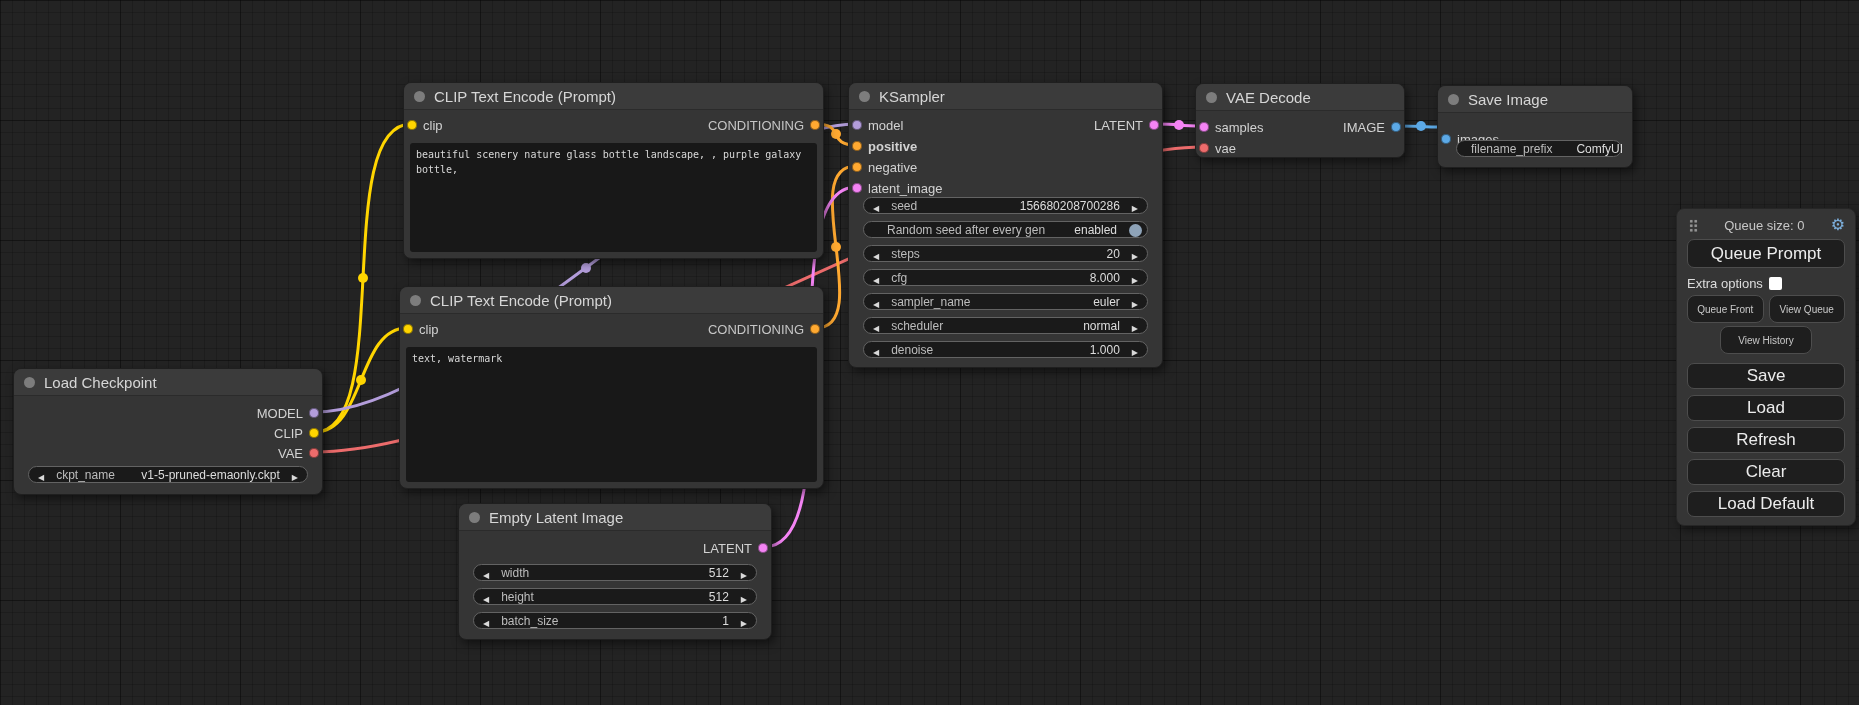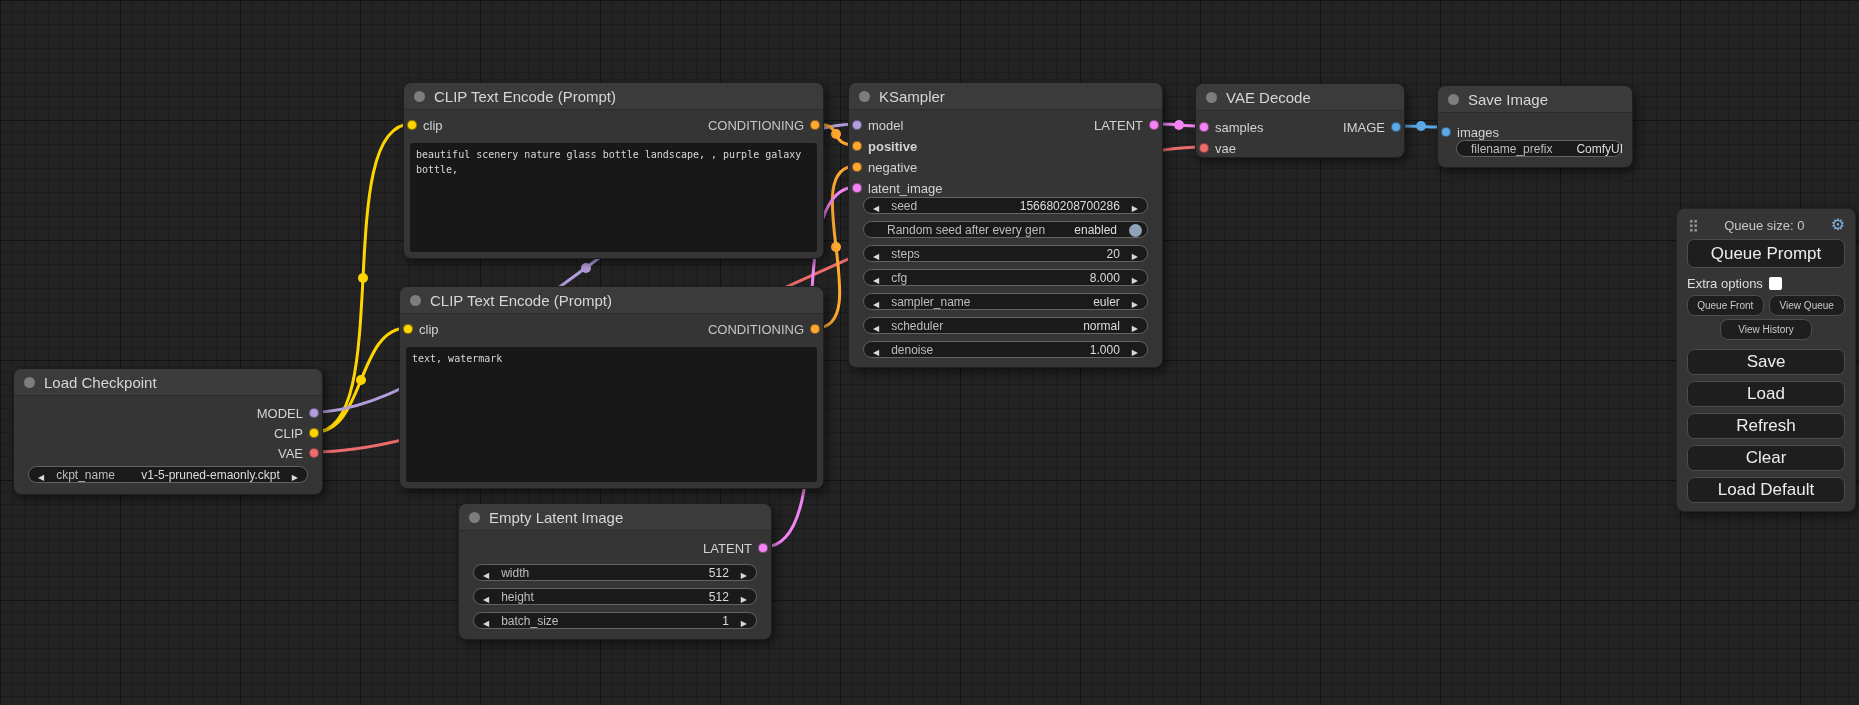--- a/index.html
+++ b/index.html
@@ -68,21 +68,21 @@
     font-family:"Liberation Sans", sans-serif;
     padding:0;height:29px;line-height:27px;box-sizing:border-box;cursor:pointer;
   }
   .qbtn.big{height:26px;line-height:24px;margin-top:6px;}
   .extra-row{display:flex;align-items:center;gap:6px;
     margin:7px 0 4px 0;font-size:13px;color:#dddddd;height:16px;}
   .checkbox{width:13px;height:13px;background:#ffffff;border-radius:2px;flex:0 0 auto;cursor:pointer;}
   .small-row{display:flex;gap:5px;justify-content:space-between;margin-bottom:3px;}
   .sbtn{
     background:#1e1e1e;border:1px solid #4d4d4d;border-radius:8px;color:#c9c9c9;
-    font-size:10px;height:21px;line-height:13px;padding:0 9px;text-align:center;
+    font-size:10px;height:28px;line-height:13px;padding:0 9px;text-align:center;
     box-sizing:border-box;white-space:nowrap;cursor:pointer;flex:1;
     font-family:"Liberation Sans", sans-serif;
   }
   .hist-row{display:flex;justify-content:center;margin-bottom:9px;}
   .hist-row .sbtn{flex:0 0 auto;width:92px;}
 </style>
 </head>
 <body>
 
 <div class="canvas">
@@ -291,21 +291,21 @@
       <span>IMAGE</span>
       <span class="dot" style="background: rgb(92, 169, 230);"></span>
     </div>
   </div>
 
   <div class="node" style="left:1437px;top:85px;width:196px;height:83px;">
     <div class="node-title">
       <span class="title-dot"></span>
       <span>Save Image</span>
     </div>
-    <div class="slot in" style="top:39px;align-items:center;">
+    <div class="slot in" style="top:46px;align-items:center;">
       <span class="dot" style="background: rgb(92, 169, 230);"></span>
       <span>images</span>
     </div>
     <div class="widget" style="top:54px;left:18px;right:10px;padding:0 14px;">
       <span class="wlabel">filename_prefix</span>
       <span class="wspacer"></span>
       <span class="wvalue">ComfyUI</span>
     </div>
   </div>
 

